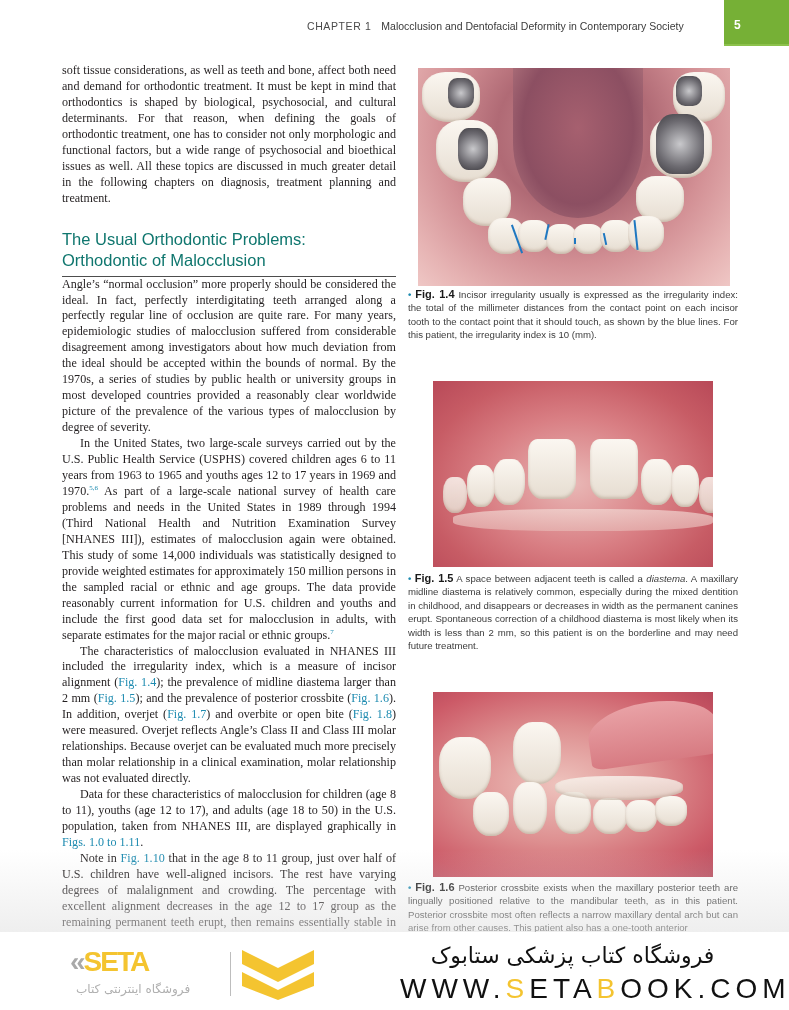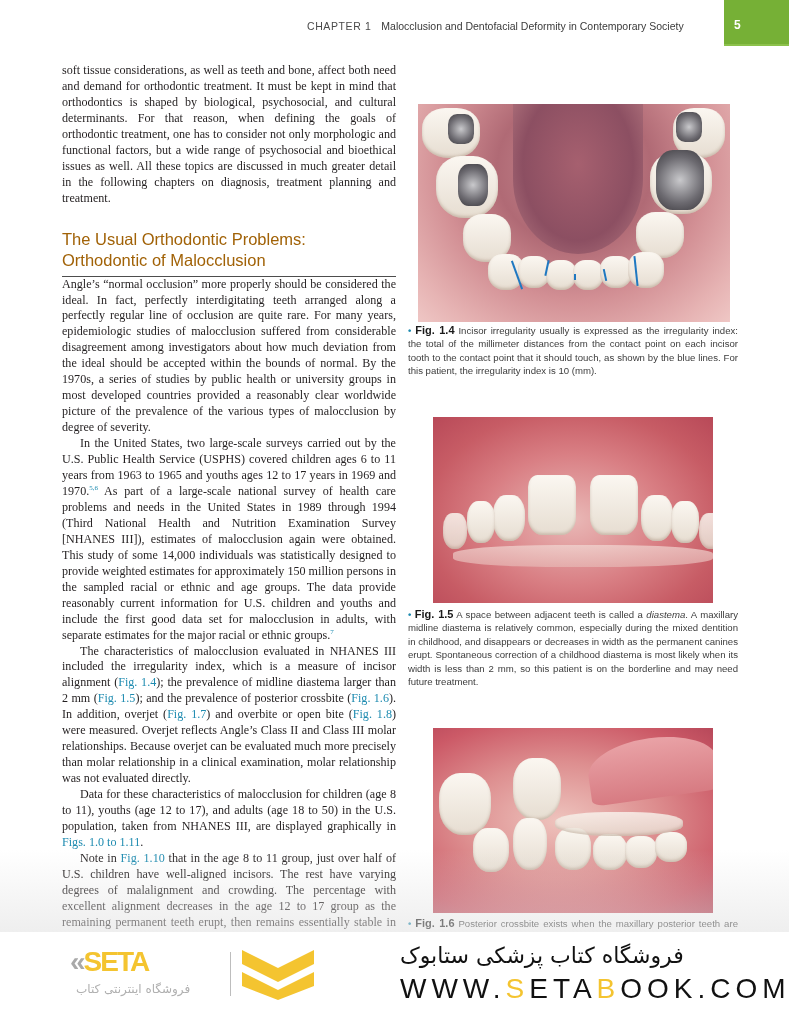--- a/index.html
+++ b/index.html
@@ -11,24 +11,24 @@
     .header-title .chap { letter-spacing: 0.6px; margin-right: 10px; color: #4a4a4a; }
     .page-tab { position: absolute; top: 0; left: 724px; width: 65px; height: 46px; background: #76b036; border-bottom: 2px solid #8cc14b; }
     .page-num { position: absolute; top: 18px; left: 10px; color: #ffffff; font-family: "Liberation Sans", "DejaVu Sans", sans-serif; font-weight: bold; font-size: 12px; }
 
     .left-col { position: absolute; top: 63px; left: 62px; width: 334px; font-size: 12.1px; line-height: 15.95px; text-align: justify; hyphens: auto; }
     .left-col p { margin: 0; }
     .left-col p.indent { text-indent: 18px; }
     .left-col .link { color: #1e8bb0; }
     .left-col sup { font-size: 7px; color: #1e8bb0; vertical-align: 5px; line-height: 0; }
 
-    .section-heading { margin-top: 22px; margin-bottom: 0; font-family: "Liberation Sans", "DejaVu Sans", sans-serif; font-size: 16.5px; line-height: 21px; color: #a16207; font-weight: normal; padding-bottom: 5px; border-bottom: 1px solid #4d4d4d; text-align: left; }
+    .section-heading { margin-top: 22px; margin-bottom: 0; font-family: "Liberation Sans", "DejaVu Sans", sans-serif; font-size: 16.5px; line-height: 21px; color: #0f766e; font-weight: normal; padding-bottom: 5px; border-bottom: 1px solid #4d4d4d; text-align: left; }
     .after-heading { margin-top: 6px; }
 
-    .fig { position: absolute; left: 418px; margin-top: 36px; }
+    .fig { position: absolute; left: 418px; }
     .fig-photo { position: relative; overflow: hidden; }
     .fig-caption { font-family: "Liberation Sans", "DejaVu Sans", sans-serif; font-size: 9.6px; line-height: 13.4px; color: #3c3c3c; text-align: justify; }
     .fig-caption .bullet { color: #1e8bb0; font-weight: bold; }
     .fig-caption .fig-label { font-weight: bold; color: #1a1a1a; font-size: 11px; }
     .fig-caption i { font-style: italic; }
 
     #fig14 { top: 68px; width: 312px; }
     #fig14 .fig-photo { width: 312px; height: 218px; margin-left: 0; background: radial-gradient(ellipse at 50% 30%, #c98c93 0%, #b06a75 35%, #d28f94 60%, #e6b3b3 85%, #efc7c5 100%); }
     #fig14 .fig-caption { position: absolute; top: 220px; left: -10px; width: 330px; }
 
@@ -47,21 +47,21 @@
     .fade { position: absolute; left: 0; top: 850px; width: 789px; height: 82px; background: linear-gradient(rgba(255,255,255,0) 0%, rgba(225,225,225,0.55) 100%); pointer-events: none; }
     .cut { position: absolute; left: 0; top: 932px; width: 789px; height: 78px; background: #ffffff; }
 
     .watermark-logo { position: absolute; top: 946px; left: 70px; width: 250px; height: 56px; }
     .wm-divider { position: absolute; left: 160px; top: 6px; width: 1px; height: 44px; background: #bdbdbd; }
     .wm-latin { position: absolute; left: 0; top: 0; font-family: "Liberation Sans", "DejaVu Sans", sans-serif; font-size: 28px; font-weight: bold; color: #a9a9a9; letter-spacing: -2px; }
     .wm-latin .yl { color: #f4c430; }
     .wm-sub { position: absolute; left: 6px; top: 36px; font-family: "DejaVu Sans", sans-serif; font-size: 12px; color: #b0b0b0; direction: rtl; }
     .wm-chevron { position: absolute; left: 172px; top: 4px; width: 72px; height: 50px; }
 
-    .wm-text { position: absolute; top: 940px; left: 400px; width: 345px; text-align: left; }
+    .wm-text { position: absolute; top: 940px; left: 400px; width: 345px; text-align: center; }
     .wm-persian { font-family: "DejaVu Sans", sans-serif; font-size: 22px; color: #111; direction: rtl; line-height: 32px; }
     .wm-url { font-family: "Liberation Sans", "DejaVu Sans", sans-serif; font-size: 28px; letter-spacing: 5px; color: #111; line-height: 34px; white-space: nowrap; }
     .wm-url .yl { color: #f4c430; }
   </style>
 </head>
 <body>
 
 <div class="header">
   <div class="header-title">
     <span class="chap">CHAPTER 1</span><span>Malocclusion and Dentofacial Deformity in Contemporary Society</span>

